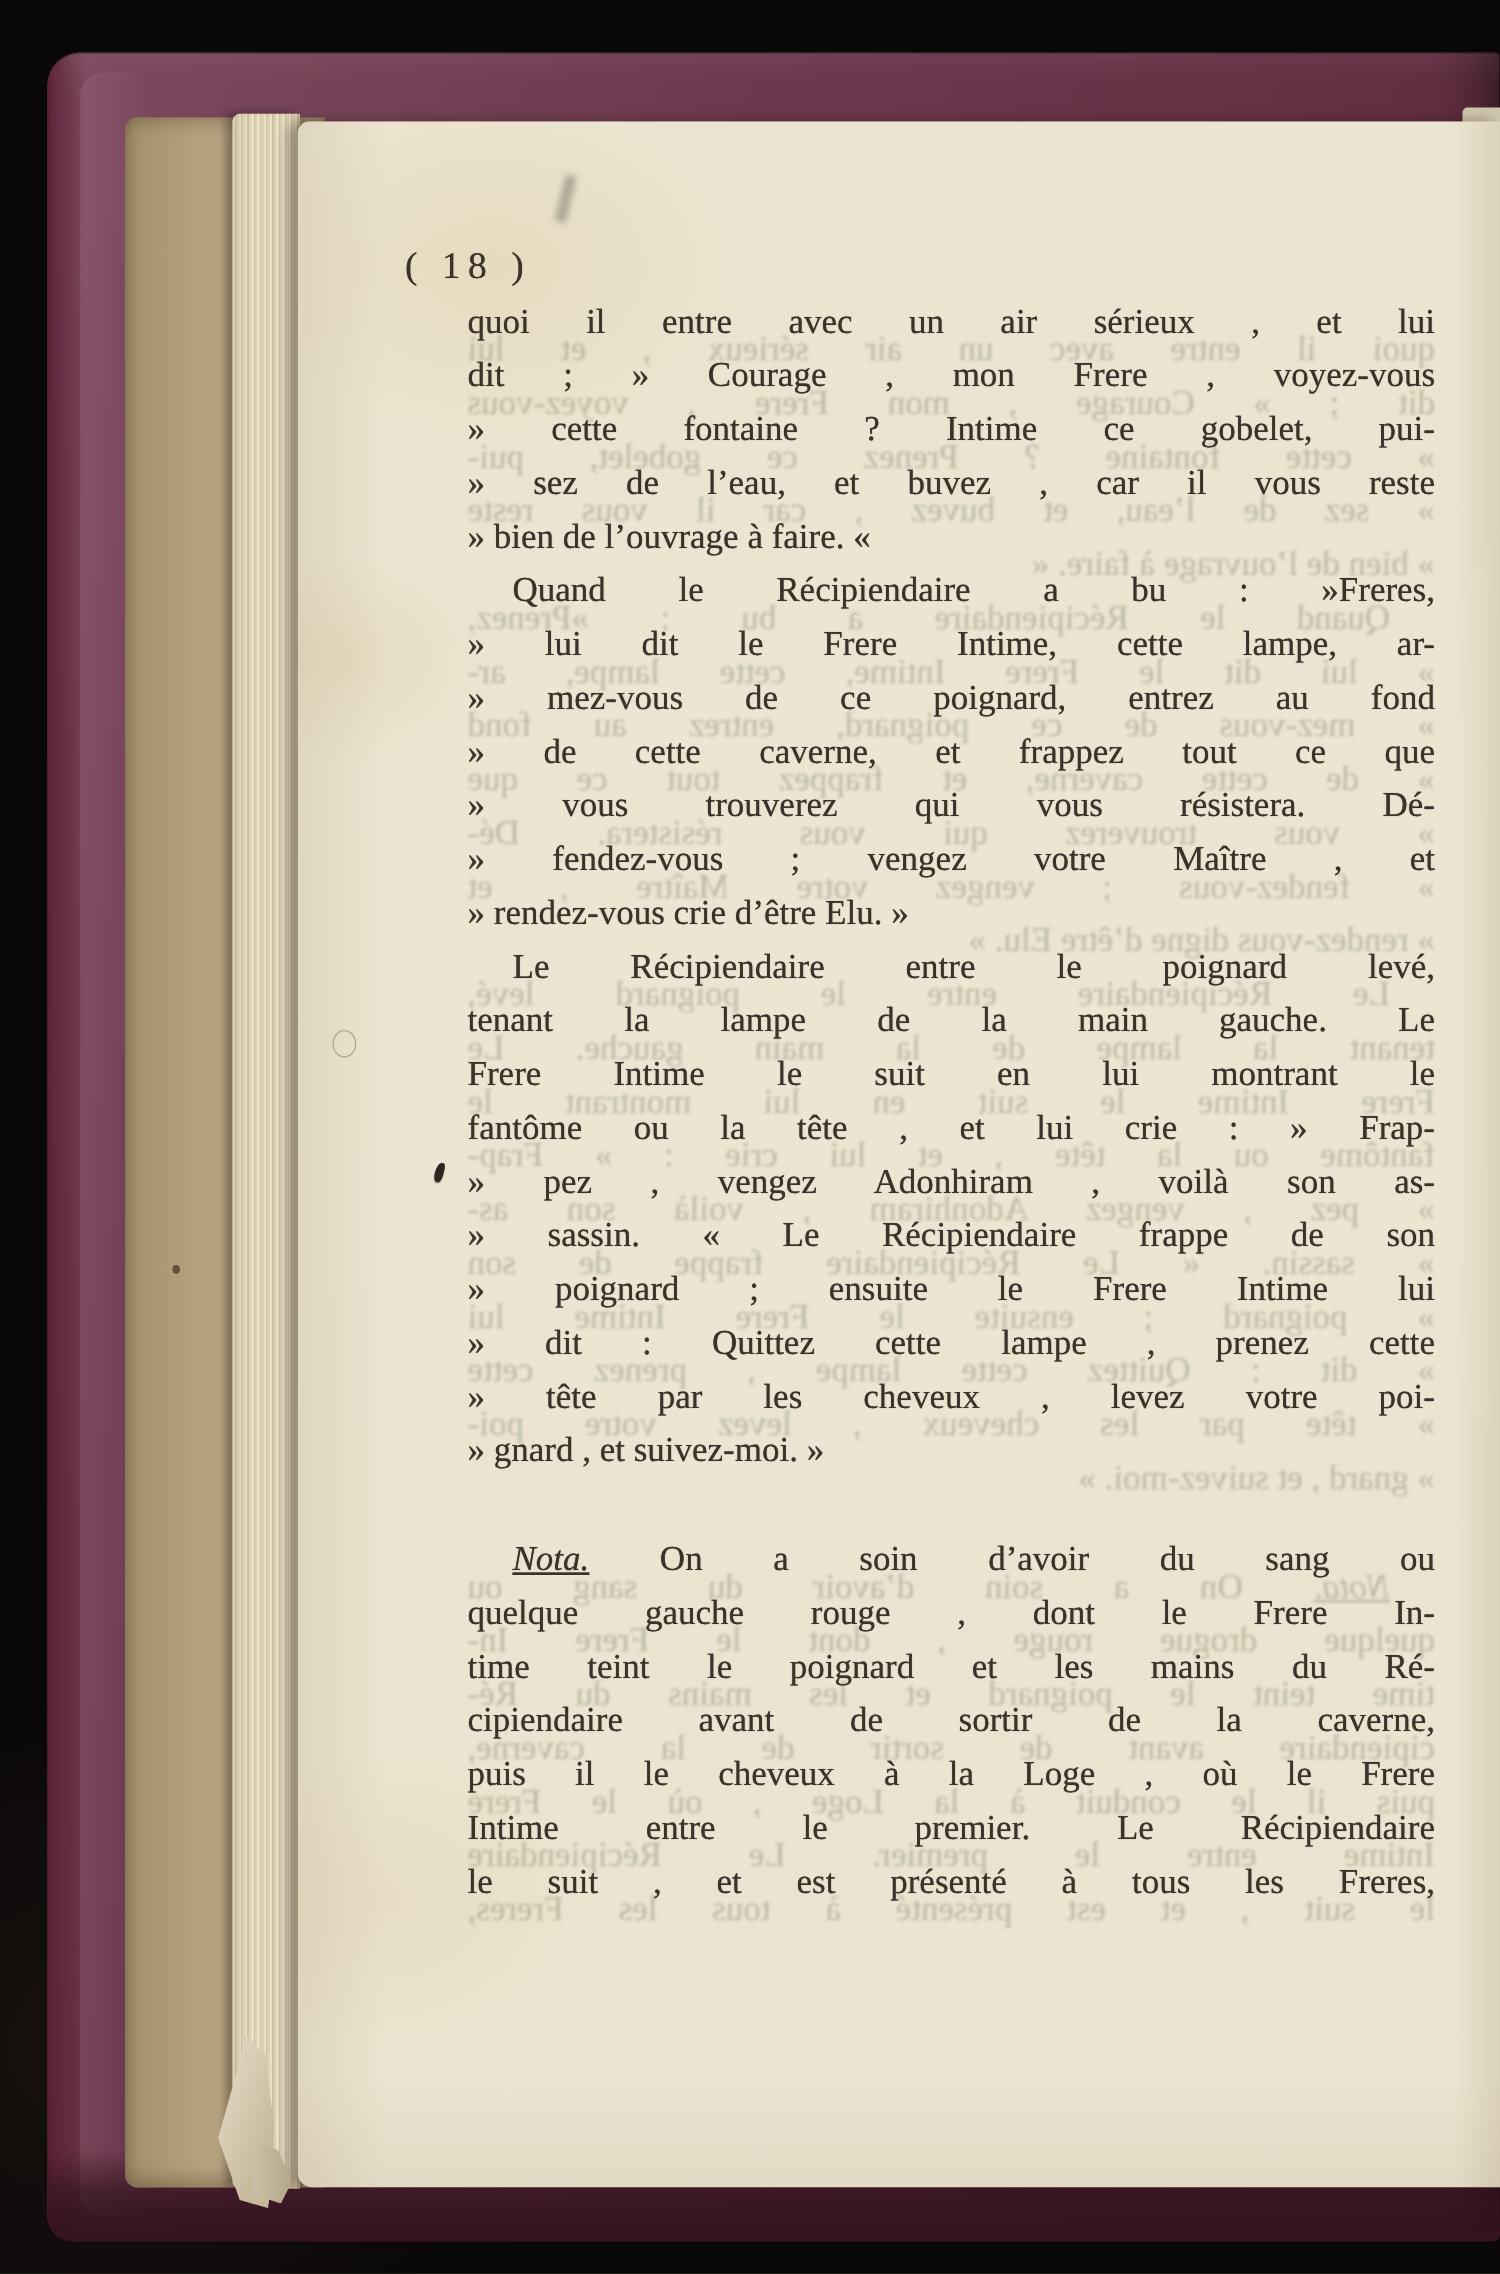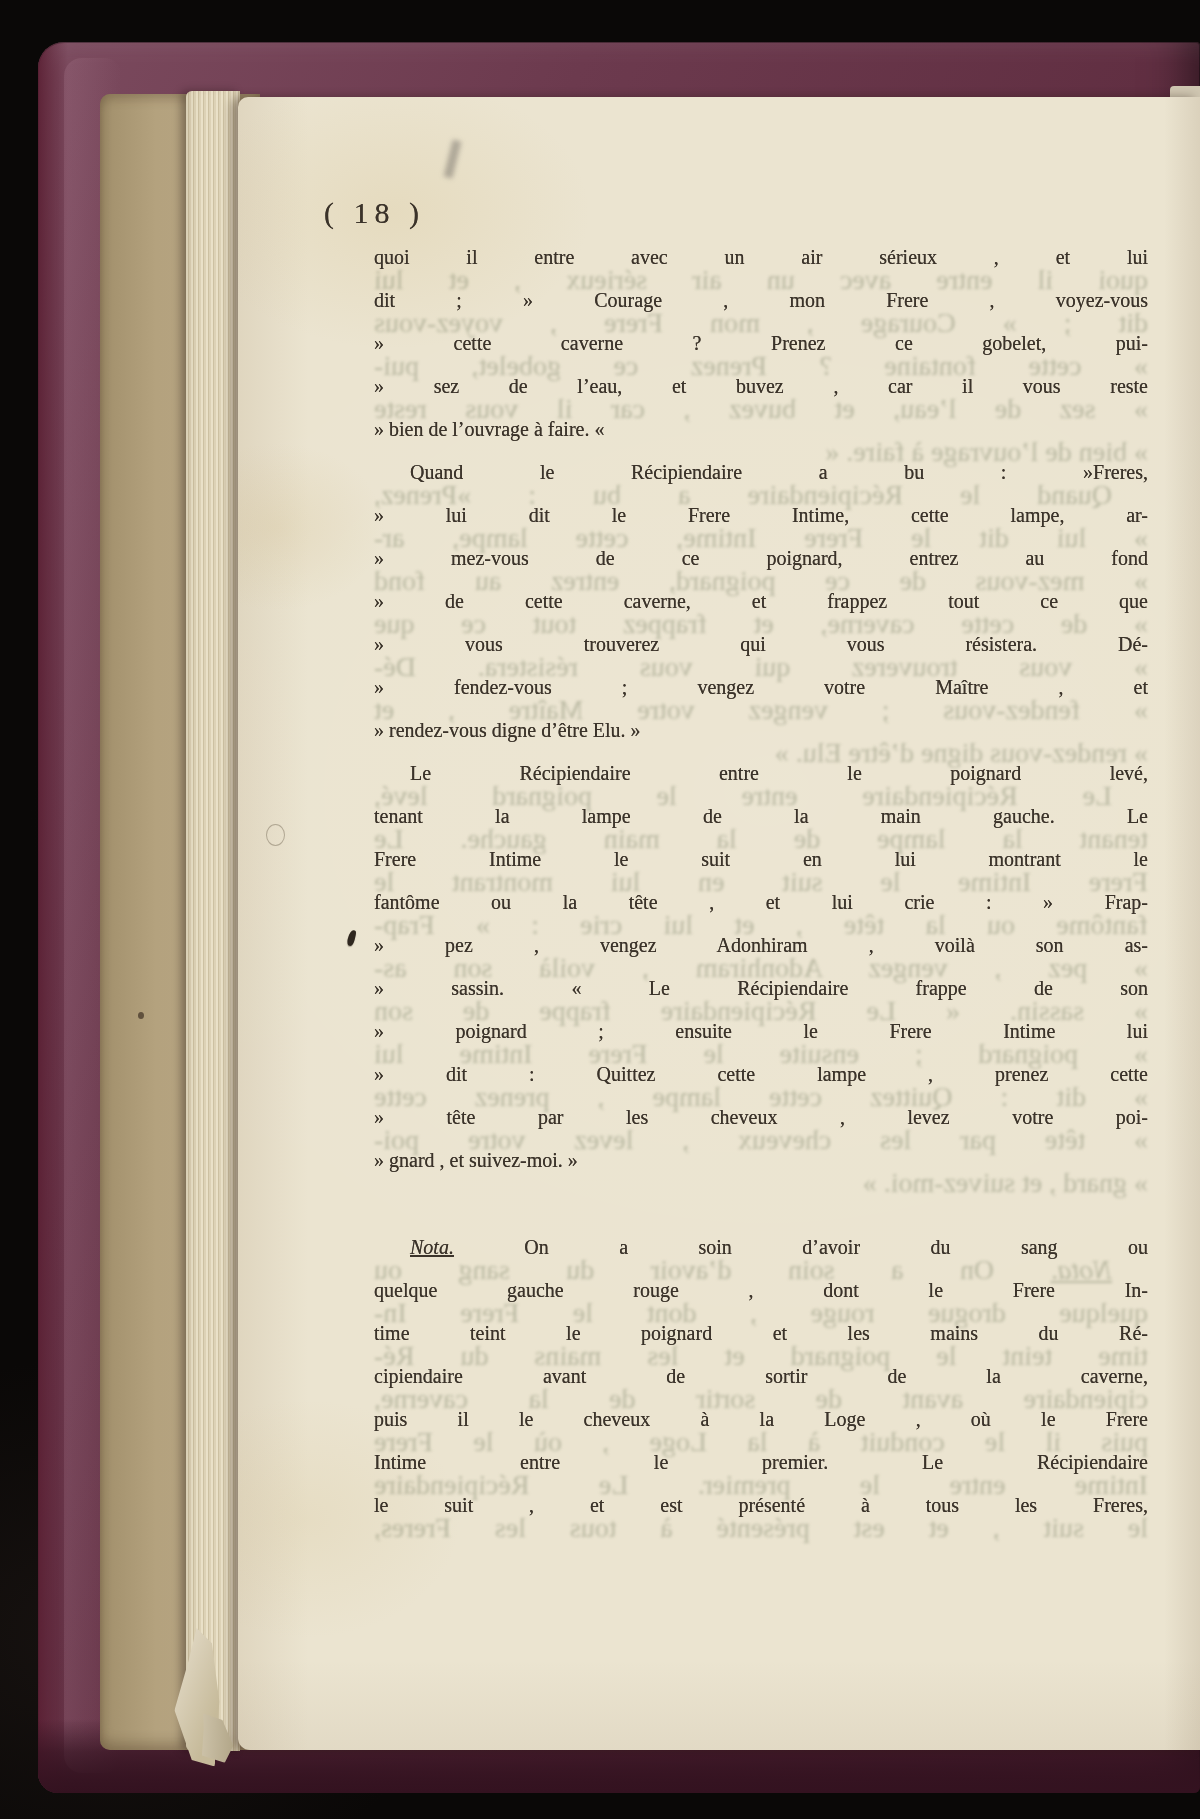--- a/index.html
+++ b/index.html
@@ -87,21 +87,21 @@
   }
   .content{position:absolute;inset:0;z-index:2;}
   .page-header{
     position:absolute;top:99px;left:136px;width:774px;
     text-align:left;transform:translateX(-50px);
     font-size:30px;letter-spacing:6px;color:#3b332a;
     text-shadow:0 0 .6px rgba(59,51,42,.85);
   }
   .text-block{
     position:absolute;top:139px;left:136px;width:774px;
-    font-size:20px;line-height:43px;color:#3b332a;
+    font-size:28px;line-height:43px;color:#3b332a;
     text-shadow:0 0 .6px rgba(59,51,42,.85);
   }
   .line{text-align:justify;text-align-last:justify;height:43px;}
   .line.short{text-align-last:left;}
   .line.indent{padding-left:36px;}
   .line i{font-style:italic;text-decoration:underline;}
   .block-gap{height:44px;}
   
   .smudge{
     position:absolute;left:448px;top:138px;width:9px;height:38px;
@@ -179,30 +179,30 @@
         <div class="line">cipiendaire avant de sortir de la caverne,</div>
         <div class="line">puis il le conduit à la Loge , où le Frere</div>
         <div class="line">Intime entre le premier. Le Récipiendaire</div>
         <div class="line">le suit , et est présenté à tous les Freres,</div>
       </div>
     <div class="content">
       <div class="page-header">( 18 )</div>
       <div class="text-block" id="text-block">
           <div class="line">quoi il entre avec un air sérieux , et lui</div>
           <div class="line">dit ; » Courage , mon Frere , voyez-vous</div>
-          <div class="line">» cette caverne ? Prenez ce gobelet, pui-</div>
+          <div class="line">» cette fontaine ? Intime ce gobelet, pui-</div>
           <div class="line">» sez de l’eau, et buvez , car il vous reste</div>
           <div class="line short">» bien de l’ouvrage à faire. «</div>
           <div class="line indent">Quand le Récipiendaire a bu : »Freres,</div>
           <div class="line">» lui dit le Frere Intime, cette lampe, ar-</div>
           <div class="line">» mez-vous de ce poignard, entrez au fond</div>
           <div class="line">» de cette caverne, et frappez tout ce que</div>
           <div class="line">» vous trouverez qui vous résistera. Dé-</div>
           <div class="line">» fendez-vous ; vengez votre Maître , et</div>
-          <div class="line short">» rendez-vous digne d’être Elu. »</div>
+          <div class="line short">» rendez-vous crie d’être Elu. »</div>
           <div class="line indent">Le Récipiendaire entre le poignard levé,</div>
           <div class="line">tenant la lampe de la main gauche. Le</div>
           <div class="line">Frere Intime le suit en lui montrant le</div>
           <div class="line">fantôme ou la tête , et lui crie : » Frap-</div>
           <div class="line">» pez , vengez Adonhiram , voilà son as-</div>
           <div class="line">» sassin. « Le Récipiendaire frappe de son</div>
           <div class="line">» poignard ; ensuite le Frere Intime lui</div>
           <div class="line">» dit : Quittez cette lampe , prenez cette</div>
           <div class="line">» tête par les cheveux , levez votre poi-</div>
           <div class="line short">» gnard , et suivez-moi. »</div>

